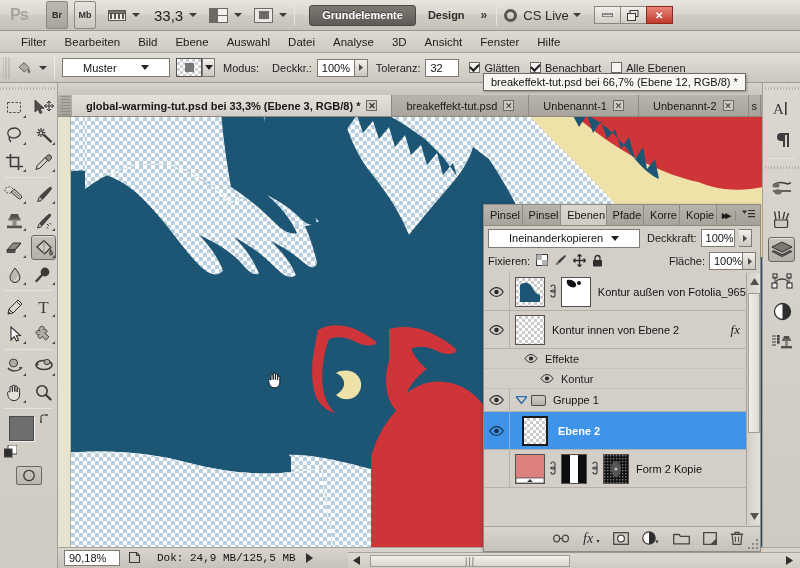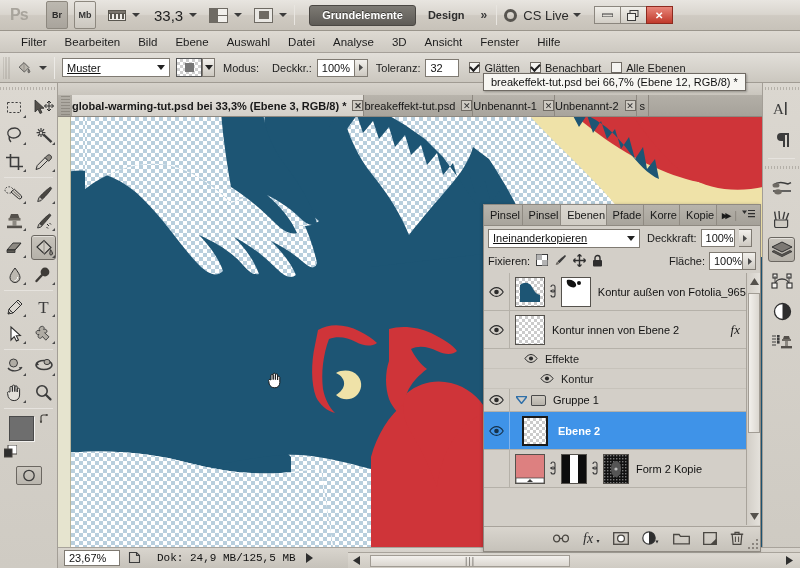--- a/index.html
+++ b/index.html
@@ -88,21 +88,21 @@
     border-bottom:1px solid #a09b93;
     display:flex; align-items:center;
   }
   .grip { width:8px;height:22px;margin-left:3px;
           background-image:repeating-linear-gradient(to right,#8f8a82 0 1px,transparent 1px 3px);
           background-size:3px 100%; background-position:center; background-repeat:repeat-x;
           opacity:.55; }
   .opt-sep { width:1px;height:22px;background:#a9a49c;border-right:1px solid #eceae6;margin:0 7px; }
   .dropdown {
     height:19px; border:1px solid #7f7a72; background:#fff;
-    display:flex;align-items:center; padding:0 4px; font-size:11px; color:#111;text-decoration:underline;
+    display:flex;align-items:center; padding:0 20px; font-size:11px; color:#111;
   }
   .dd-arrow { width:0;height:0;border-left:4px solid transparent;border-right:4px solid transparent;
               border-top:5px solid #222; margin-left:auto; }
   .swatchbox { width:26px;height:19px;border:1px solid #555;display:flex;align-items:center;justify-content:center;
     background-image:
       linear-gradient(45deg,#cfcfcf 25%,transparent 25%,transparent 75%,#cfcfcf 75%),
       linear-gradient(45deg,#cfcfcf 25%,transparent 25%,transparent 75%,#cfcfcf 75%);
     background-size:6px 6px; background-position:0 0,3px 3px; background-color:#fff;}
   .swatchbox span{width:9px;height:9px;background:#777;display:block;}
   .sqbtn { width:13px;height:19px;border:1px solid #7f7a72;background:linear-gradient(to bottom,#f2f0ec,#cdc9c1);
@@ -160,21 +160,21 @@
   }
   .tabstrip {
     position:absolute; left:58px; top:95px; width:742px; height:22px;
     background:linear-gradient(to bottom,#b3afa7,#a6a29a);
     display:flex; align-items:flex-end; border-bottom:1px solid #8d8880;
   }
   .tabstrip .tgrip{width:9px;height:20px;margin:0 2px 0 3px;
     background-image:repeating-linear-gradient(to bottom,#7d7870 0 1px,transparent 1px 3px);
     background-size:100% 3px; opacity:.6;}
   .tab {
-    height:21px; display:flex; align-items:center; padding:0 0;
+    height:21px; display:flex; align-items:center; padding:0 14px;
     font-size:11px; color:#181818; border-right:1px solid #8d8880;
     background:linear-gradient(to bottom,#b8b4ac,#a8a49c);
     white-space:nowrap;
   }
   .tab.active { background:linear-gradient(to bottom,#e4e1db,#d3cfc8); font-weight:bold; }
   .tab .x { margin-left:6px; width:11px;height:11px;border:1px solid #6f6a63;
             display:flex;align-items:center;justify-content:center;font-size:9px;color:#333;
             background:#cfcbc3;}
   .tab-more { margin-left:auto; padding:0 7px; font-size:12px;font-weight:bold;color:#222; letter-spacing:-2px;
               display:flex;align-items:center; }
@@ -1128,21 +1128,21 @@
           </g>
         <path d="M13 3 h5 l1 3 h-7z" fill="#54504b"></path>
         <rect x="11" y="6" width="9" height="2" fill="#6e6a63"></rect>
         <rect x="14" y="8" width="3" height="5" fill="#8d8982"></rect>
         <rect x="10" y="13" width="11" height="2.4" fill="#54504b"></rect>
       </svg>
     </div>
   </div>
 
   <div class="statusbar">
-    <div class="zoomfield">23,67%</div>
+    <div class="zoomfield">90,18%</div>
     <span style="margin-left:8px">
       <svg width="13" height="13" viewBox="0 0 13 13">
         <path d="M1.5 1.5 h7 l3 3 v7 h-10z" fill="none" stroke="#3c3c3c" stroke-width="1.1"></path>
         <path d="M8.5 1.5 v3 h3" fill="none" stroke="#3c3c3c" stroke-width="1.1"></path>
       </svg>
     </span>
     <div class="docinfo">Dok: 24,9 MB/125,5 MB</div>
     <div class="statarrow"></div>
 
     <div class="hscroll">

